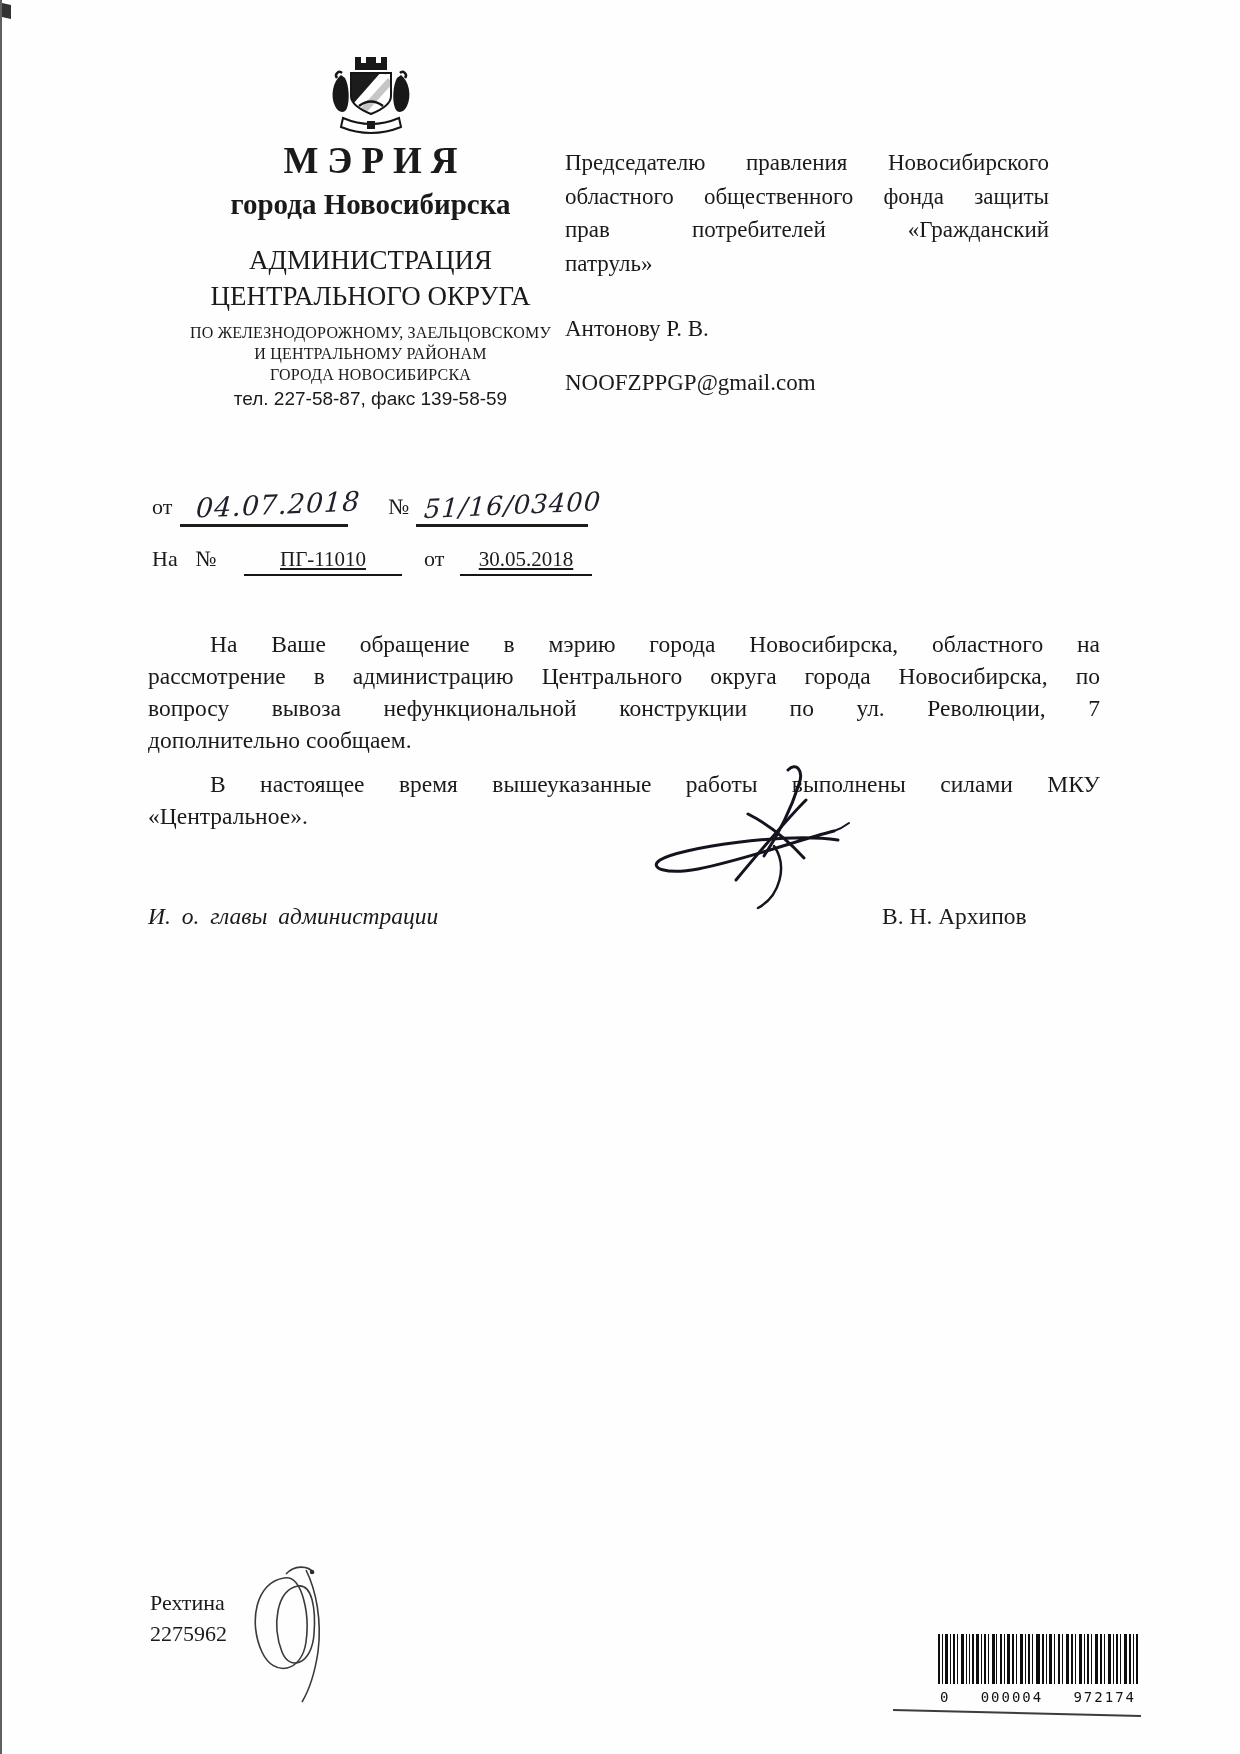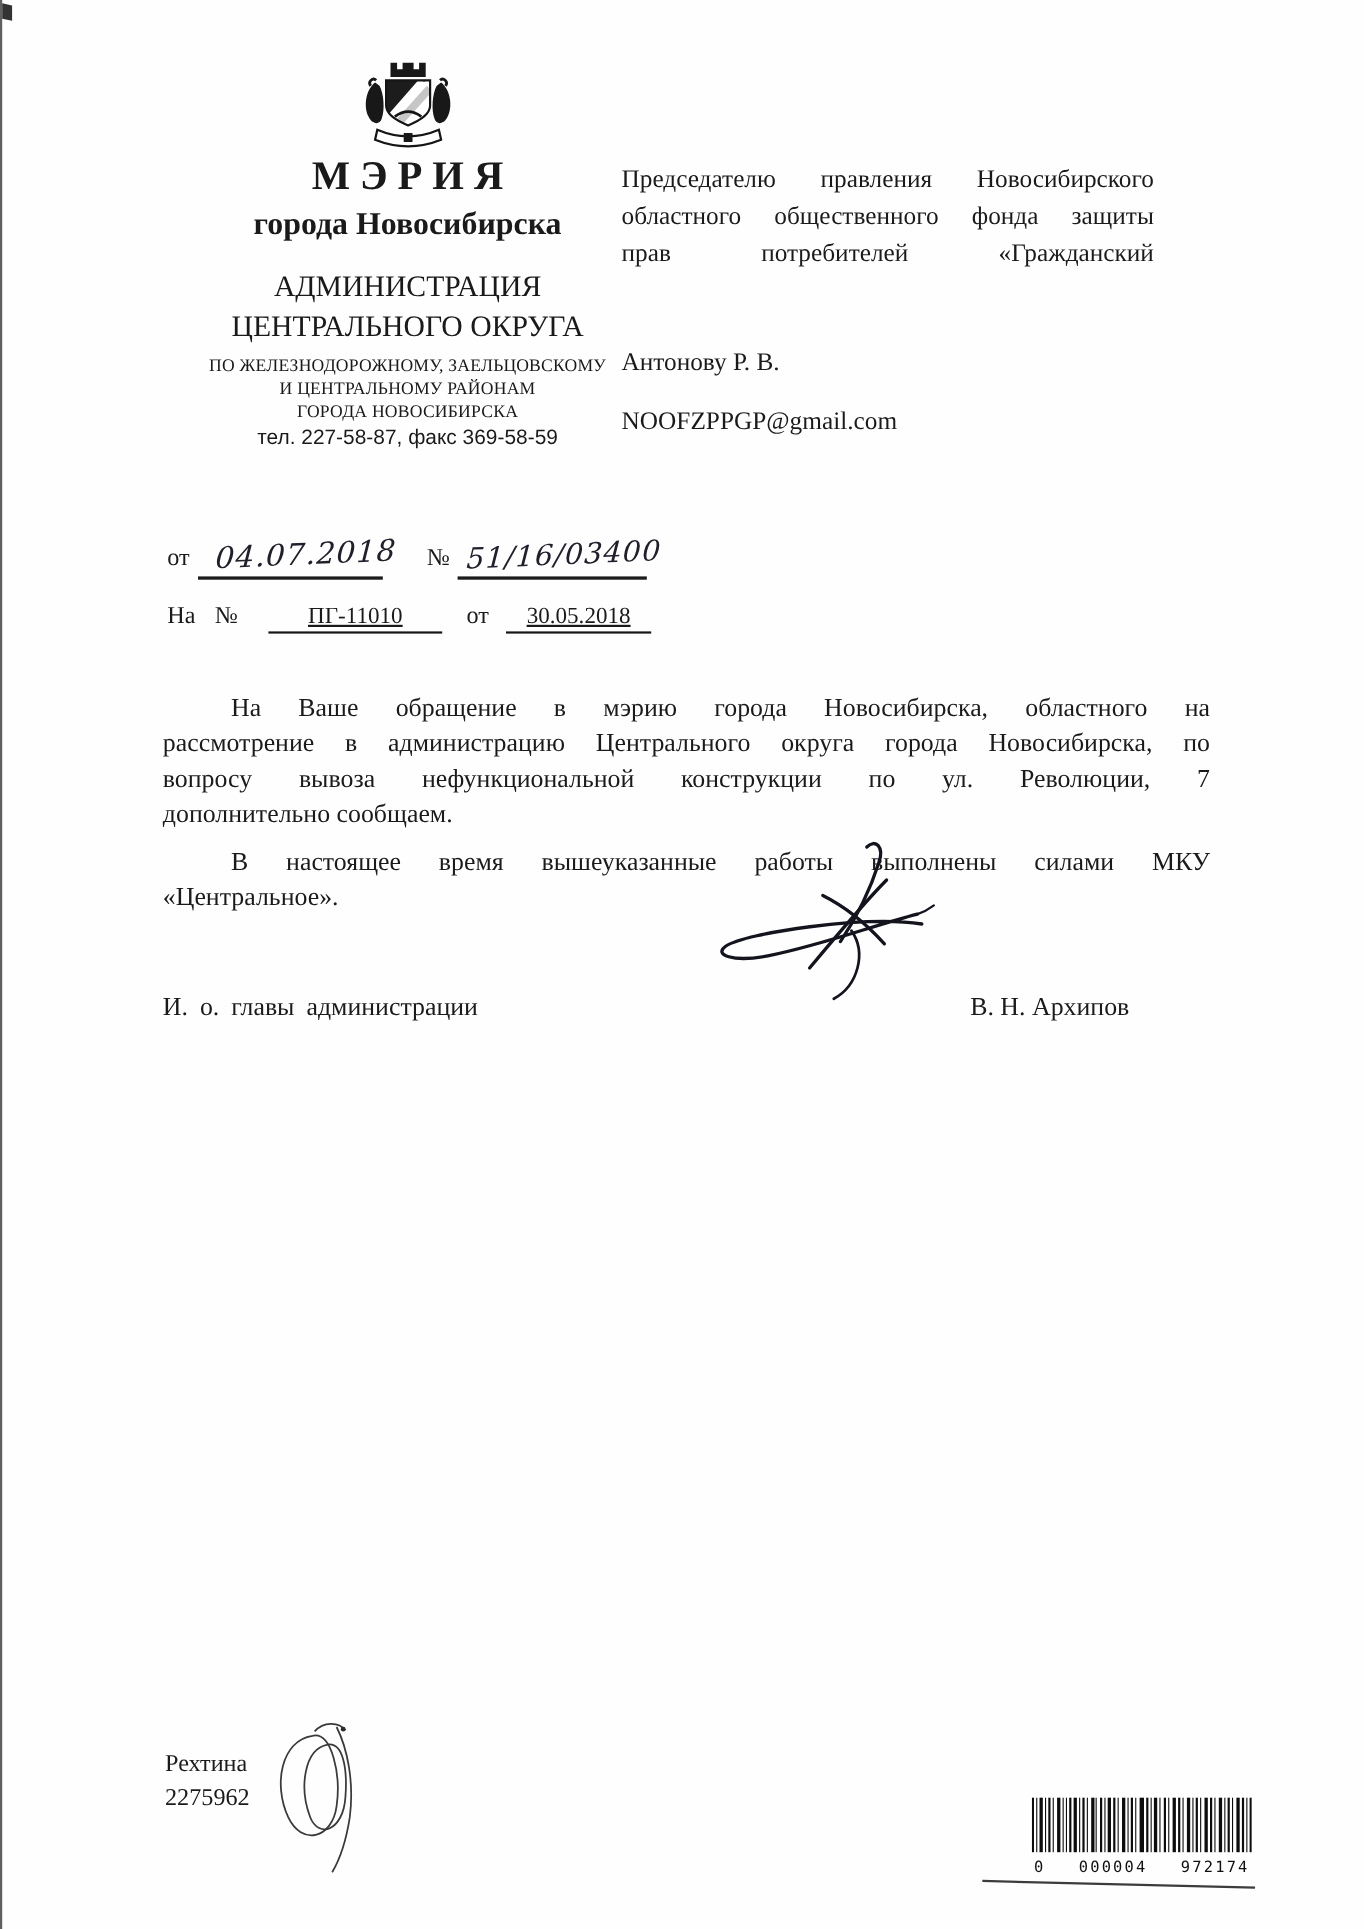--- a/index.html
+++ b/index.html
@@ -40,21 +40,21 @@
     display:inline-block;
     transform:rotate(-2.5deg) skewX(-6deg);
     letter-spacing:1px;
   }
   .typed-field{border-bottom:2px solid #161616;text-align:center;}
   .typed-value{font-size:21px;text-decoration:underline;}
   
   .bodyblock{left:148px;top:0;width:952px;font-size:23.5px;line-height:32px;}
   .indent-first .tline:first-child{text-indent:62px;}
   
-  .sig-title{left:148px;top:903px;font-size:23.5px;word-spacing:5px;}
+  .sig-title{left:148px;top:903px;font-size:23.5px;word-spacing:5px;font-style:italic;}
   .sig-name{left:882px;top:903px;font-size:23.5px;}
   
   .exec-name{left:150px;top:1590px;font-size:22px;}
   .exec-phone{left:150px;top:1621px;font-size:22px;}
   .barcode-wrap{left:938px;top:1634px;width:200px;}
   .barcode-digits{
     display:flex;justify-content:space-between;
     margin-top:1px;padding:0 2px;
     font-family:"DejaVu Sans Mono",monospace;
     font-size:14px;letter-spacing:2px;color:#111;
@@ -96,27 +96,28 @@
       <path d="M18 62 Q46 74 74 62 L76 71 Q46 83 16 71 Z" fill="#ffffff" stroke="#151515" stroke-width="2"></path>
       <path d="M42 65 h8 v8 h-8 z" fill="#181818"></path>
     </svg>
     <div class="org1">МЭРИЯ</div>
     <div class="org2">города Новосибирска</div>
     <div class="dept">АДМИНИСТРАЦИЯ</div>
     <div class="dept" style="margin-top:2px;text-align:center;">ЦЕНТРАЛЬНОГО ОКРУГА</div>
     <div class="scope">ПО ЖЕЛЕЗНОДОРОЖНОМУ, ЗАЕЛЬЦОВСКОМУ</div>
     <div class="scope" style="margin-top:0;text-align:center;">И ЦЕНТРАЛЬНОМУ РАЙОНАМ</div>
     <div class="scope" style="margin-top:0;">ГОРОДА НОВОСИБИРСКА</div>
-    <div class="addr" style="margin-top:2px;">тел. 227-58-87, факс 369-58-59</div>
+    <div class="addr" style="margin-top:2px;">тел. 227-58-87, факс 139-58-59</div>
   </div>
 
   <div class="abs recipient">
       <div class="tline">Председателю правления Новосибирского</div>
       <div class="tline">областного общественного фонда защиты</div>
       <div class="tline">прав потребителей «Гражданский</div>
+      <div class="tline tline-last">патруль»</div>
     </div>
   <div class="abs recipient-name">Антонову Р. В.</div>
   <div class="abs recipient-email">NOOFZPPGP@gmail.com</div>
 
   <span class="abs ref-label" style="left:152px;top:494px;">от</span>
   <span class="abs hw-field" style="left:180px;top:472px;width:168px;height:52px;">
       <span class="handwriting" style="font-size:27px;position:absolute;left:16px;bottom:4px;">04.07.2018</span>
     </span>
   <span class="abs ref-label" style="left:388px;top:494px;">№</span>
   <span class="abs hw-field" style="left:416px;top:472px;width:172px;height:52px;">

